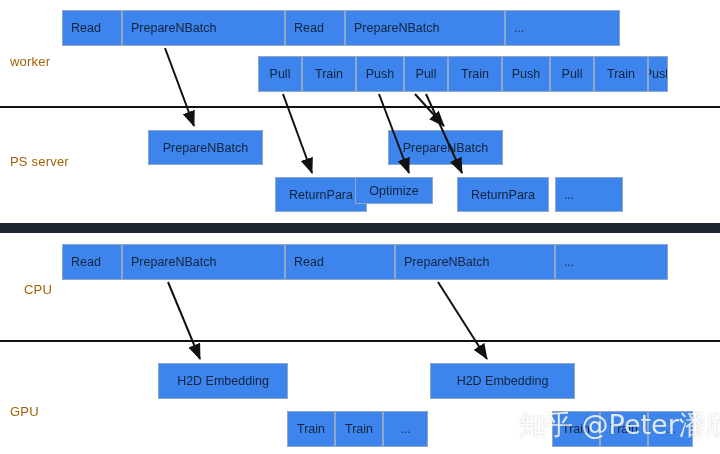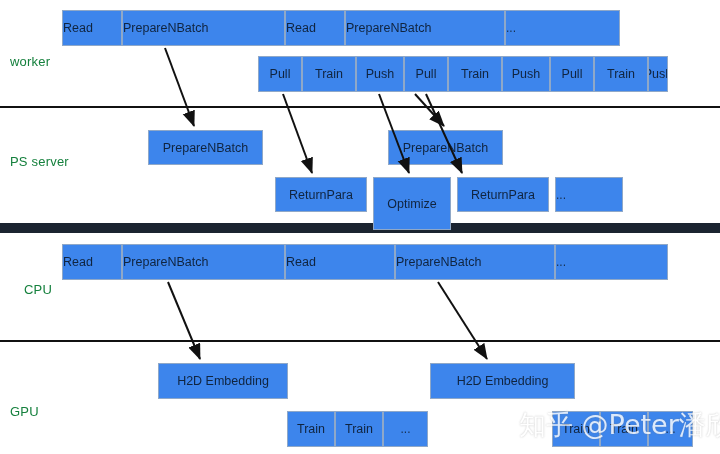--- a/index.html
+++ b/index.html
@@ -7,21 +7,21 @@
     width:720px;height:454px;
     background:#ffffff;
     font-family:"Liberation Sans","DejaVu Sans",sans-serif;
     overflow:hidden;
   }
   #stage{position:relative;width:720px;height:454px;}
 
   .lane-label{
     position:absolute;
     font-size:13px;
-    color:#15803d;
+    color:#a16207;
     white-space:nowrap;
     letter-spacing:.2px;
   }
 
   .rule{
     position:absolute;
     left:0;width:720px;height:2px;
     background:#111111;
   }
 
@@ -34,20 +34,21 @@
   
   .box{
     position:absolute;
     box-sizing:border-box;
     background:#3d85ec;
     border:1px solid #8fa8c8;
     color:#10243f;
     font-size:12.5px;
     display:flex;
     align-items:center;
+    padding-left:8px;
     white-space:nowrap;
     overflow:hidden;
   }
   .box.ctr{padding-left:0;justify-content:center;}
   .box.dots{color:#17304f;font-size:12px;}
 
   
   .arrows{position:absolute;left:0;top:0;width:720px;height:454px;pointer-events:none;}
 
   
@@ -90,21 +91,21 @@
   <div class="box ctr" style="left:448px;top:56px;width:54px;height:36px">Train</div>
   <div class="box ctr" style="left:502px;top:56px;width:48px;height:36px">Push</div>
   <div class="box ctr" style="left:550px;top:56px;width:44px;height:36px">Pull</div>
   <div class="box ctr" style="left:594px;top:56px;width:54px;height:36px">Train</div>
   <div class="box ctr" style="left:648px;top:56px;width:20px;height:36px">Push</div>
 
   <div class="box ctr" style="left:148px;top:130px;width:115px;height:35px">PrepareNBatch</div>
   <div class="box ctr" style="left:388px;top:130px;width:115px;height:35px">PrepareNBatch</div>
 
   <div class="box ctr" style="left:275px;top:177px;width:92px;height:35px">ReturnPara</div>
-  <div class="box ctr" style="left:373px;top:177px;width:78px;height:53px">Optimize</div>
+  <div class="box ctr" style="left:355px;top:177px;width:78px;height:27px">Optimize</div>
   <div class="box ctr" style="left:457px;top:177px;width:92px;height:35px">ReturnPara</div>
   <div class="box dots" style="left:555px;top:177px;width:68px;height:35px">...</div>
 
   <div class="box" style="left:62px;top:244px;width:60px;height:36px">Read</div>
   <div class="box" style="left:122px;top:244px;width:163px;height:36px">PrepareNBatch</div>
   <div class="box" style="left:285px;top:244px;width:110px;height:36px">Read</div>
   <div class="box" style="left:395px;top:244px;width:160px;height:36px">PrepareNBatch</div>
   <div class="box dots" style="left:555px;top:244px;width:113px;height:36px">...</div>
 
   <div class="box ctr" style="left:158px;top:363px;width:130px;height:36px">H2D Embedding</div>

